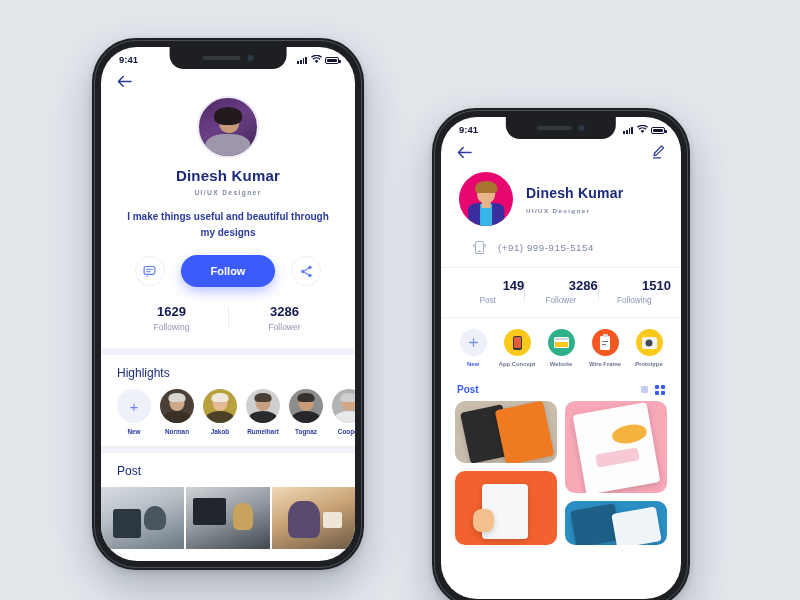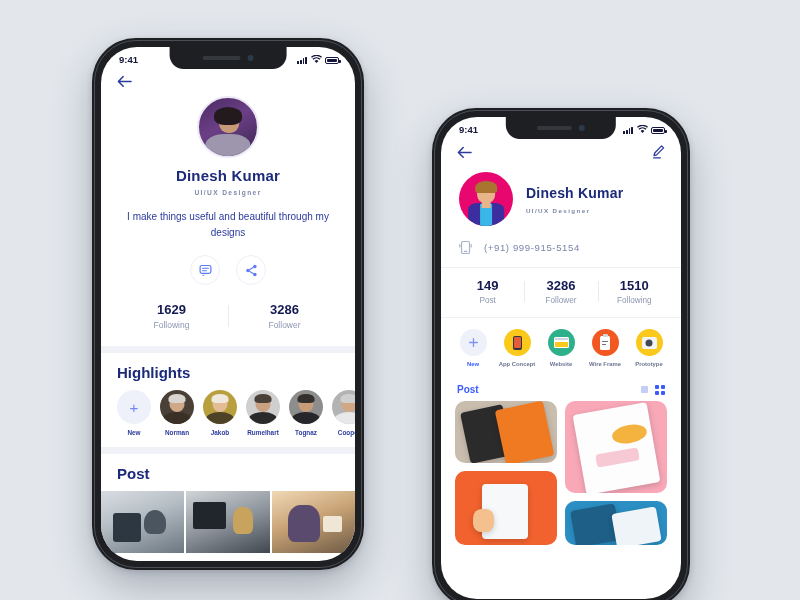--- a/index.html
+++ b/index.html
@@ -72,42 +72,42 @@
   .L .avatar .hair { position:absolute; left:50%; top:16%; transform:translateX(-50%);
     width:48%; height:30%; background:#231a1e; border-radius:50% 50% 38% 38%; }
   .L .avatar .face { position:absolute; left:52%; top:26%; transform:translateX(-50%);
     width:34%; height:34%; background:#c79a78; border-radius:46%; }
   .L .avatar .body { position:absolute; left:50%; bottom:-6%; transform:translateX(-50%);
     width:78%; height:44%; background:#9d96ad; border-radius:42% 42% 12% 12%; }
   .L .name { font-size: 15px; text-align: center; margin-top: 9px; }
   .L .role { font-size: 6.6px; text-align: center; margin-top: 5px; }
   .L .bio {
     text-align: center; color: #2b3a9e; font-size: 10px; line-height: 1.55;
-    padding: 13px 26px 0; font-weight: 400;
+    padding: 13px 26px 0; font-weight: 700;
   }
   .L .actions { display: flex; align-items: center; justify-content: center; gap: 16px; margin-top: 15px; }
   .circle-btn {
     width: 30px; height: 30px; border-radius: 50%; background: #fff;
     border: 1.2px solid #eceff6; display: flex; align-items: center; justify-content: center;
     cursor: pointer;
   }
   .follow-btn {
     background: #3b5bfd; color: #fff; font-size: 11px; font-weight: bold;
     border: none; border-radius: 18px; padding: 10px 30px; cursor: pointer;
     box-shadow: 0 5px 12px rgba(59,91,253,.34);
   }
   .stats { display: flex; margin-top: 17px; padding: 0 14px 16px; }
   .stat { flex: 1; text-align: center; position: relative; }
   .stat + .stat::before {
     content:""; position:absolute; left:0; top:3px; bottom:3px; width:1px; background:#e8ebf2;
   }
   .stat .num { font-size: 13px; font-weight: bold; color: #141a52; }
   .stat .lbl { font-size: 8.5px; color: #8e96b2; margin-top: 3px; }
 
-  .sec-title { font-size: 15px; font-weight: bold; color: #1b2a7a; padding: 11px 16px 0; }
+  .sec-title { font-size: 12px; font-weight: normal; color: #1b2a7a; padding: 11px 16px 0; }
   .hl-row { display: flex; gap: 9px; padding: 9px 0 11px 16px; }
   .hl { width: 34px; flex: 0 0 34px; text-align: center; cursor: pointer; }
   .hl .pic { width: 34px; height: 34px; border-radius: 50%; overflow: hidden; position: relative; }
   .hl .lbl { font-size: 6.4px; color: #2b3a9e; margin-top: 5px; font-weight: bold; }
   .hl .plus { background: #eef0fa; display:flex; align-items:center; justify-content:center;
     color:#6f86f0; font-size: 15px; font-weight: 300; }
   .fc { position:absolute; inset:0; }
   .fc .bg { position:absolute; inset:0; }
   .fc .hd { position:absolute; left:50%; top:20%; transform:translateX(-50%);
     width:44%; height:44%; border-radius:50%; }
@@ -128,25 +128,25 @@
   .R .pav .face { position:absolute; left:50%; top:24%; transform:translateX(-50%);
     width:33%; height:33%; background:#e8b58a; border-radius:45%; }
   .R .pav .neck { position:absolute; left:50%; top:50%; transform:translateX(-50%);
     width:16%; height:16%; background:#e8b58a; }
   .R .pav .suit { position:absolute; left:50%; bottom:0; transform:translateX(-50%);
     width:66%; height:42%; background:#3b2fa0; border-radius:26% 26% 0 0; }
   .R .pav .shirt { position:absolute; left:50%; bottom:0; transform:translateX(-50%);
     width:22%; height:40%; background:#39b7e8; }
   .R .name { font-size: 14px; }
   .R .role { font-size: 6.2px; margin-top: 6px; }
-  .contact { padding: 14px 18px 0; }
+  .contact { padding: 14px 32px 0; }
   .crow { display: flex; align-items: center; gap: 12px; margin-bottom: 12px; }
   .crow .txt { font-size: 9.6px; color: #7b85a8; letter-spacing: .6px; }
   .R .stats { margin-top: 4px; padding: 10px 10px 12px; border-top: 1px solid #eef0f5; border-bottom: 1px solid #eef0f5; }
-  .R .stat .num { font-size: 13px; }
+  .R .stat .num { font-size: 13px; text-align: right; }
   .R .stat .lbl { font-size: 8.2px; }
   .ic-row { display: flex; padding: 11px 10px 10px; }
   .ic { flex: 1; text-align: center; cursor: pointer; }
   .ic .bub { width: 27px; height: 27px; border-radius: 50%; margin: 0 auto;
     display: flex; align-items: center; justify-content: center; position: relative; }
   .ic .lbl { font-size: 5.9px; color: #6b7490; margin-top: 5px; font-weight: bold; }
   .ic .lbl.new { color: #3b5bfd; }
   .post-head { display: flex; align-items: center; justify-content: space-between; padding: 7px 16px 6px; }
   .post-head .t { font-size: 10px; font-weight: bold; color: #3b5bfd; }
   .views { display: flex; align-items: center; gap: 7px; }
@@ -210,20 +210,21 @@
       <div class="bio">I make things useful and beautiful through my designs</div>
 
       <div class="actions">
         <div class="circle-btn">
           <svg width="13" height="13" viewBox="0 0 14 14">
             <rect x="1.2" y="1.6" width="11.6" height="8.6" rx="2" stroke="#5d7bf5" stroke-width="1.3" fill="none"></rect>
             <path d="M4 11.6 L4 13.2 L6.4 11.6" fill="#5d7bf5"></path>
             <path d="M3.8 4.6 H10.2 M3.8 7.2 H8" stroke="#5d7bf5" stroke-width="1.2" stroke-linecap="round"></path>
           </svg>
         </div>
+        <button class="follow-btn">Follow</button>
         <div class="circle-btn">
           <svg width="13" height="13" viewBox="0 0 14 14">
             <circle cx="10.6" cy="2.6" r="1.9" fill="#5d7bf5"></circle>
             <circle cx="3.2" cy="7" r="1.9" fill="#5d7bf5"></circle>
             <circle cx="10.6" cy="11.2" r="1.9" fill="#5d7bf5"></circle>
             <path d="M4.7 6.1 L9.2 3.4 M4.7 7.9 L9.2 10.5" stroke="#5d7bf5" stroke-width="1.2"></path>
           </svg>
         </div>
       </div>
 

